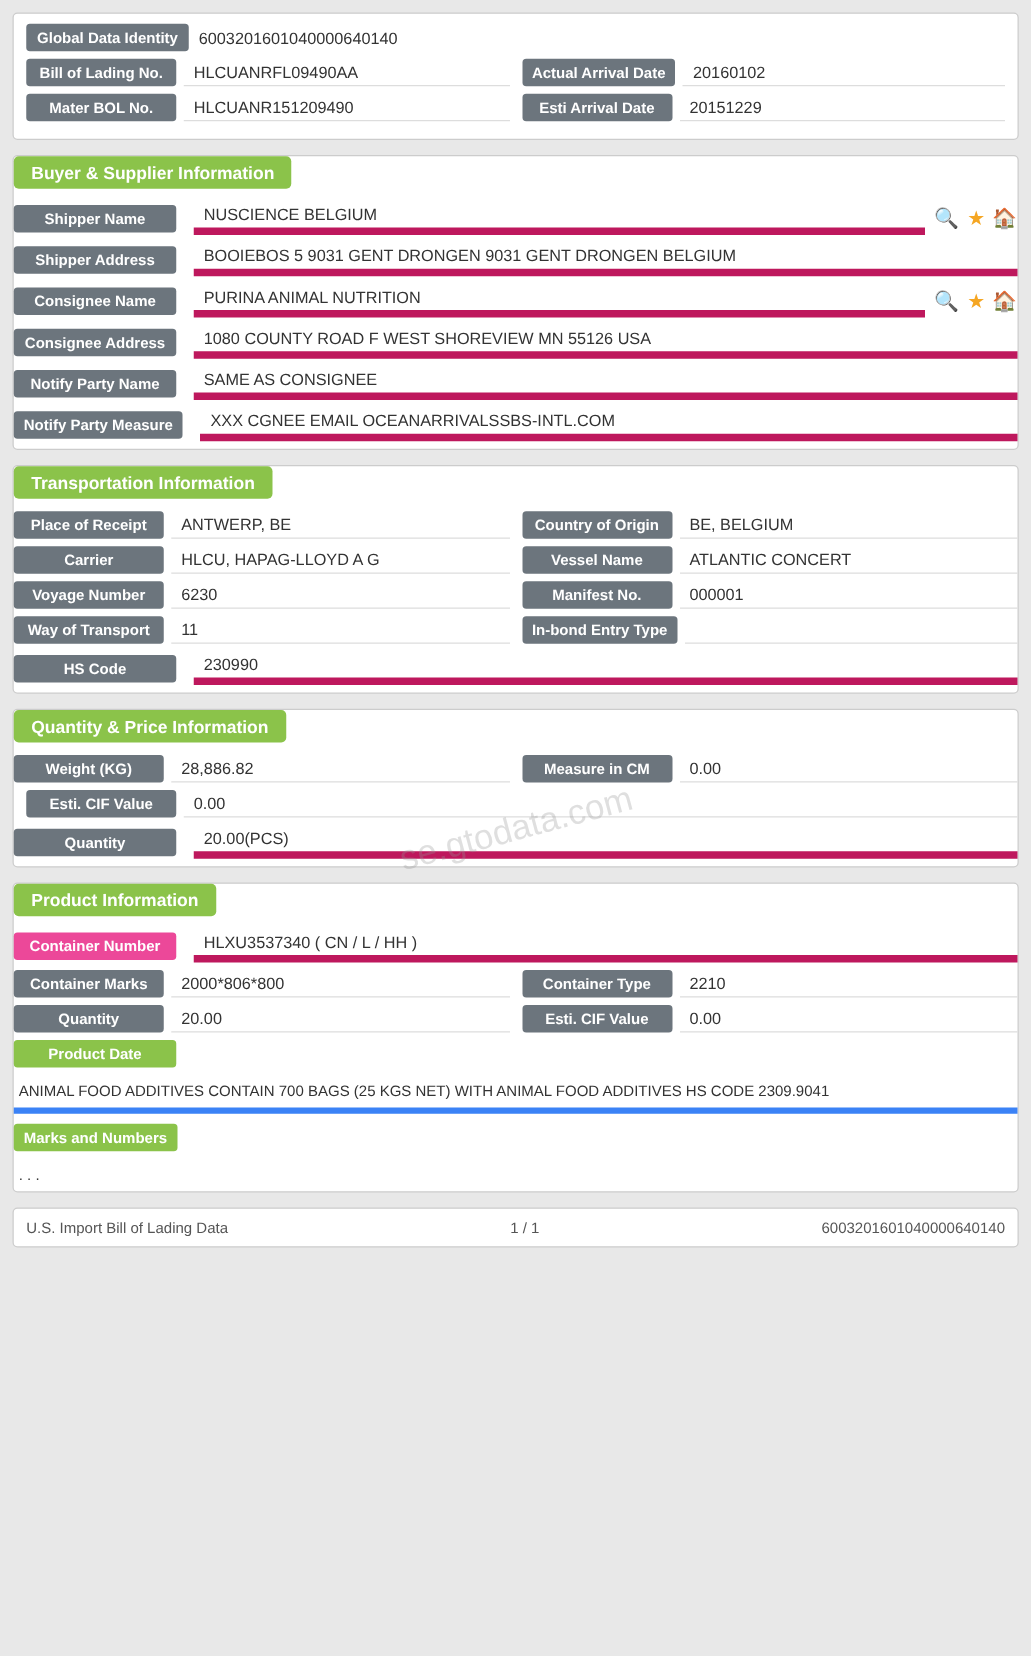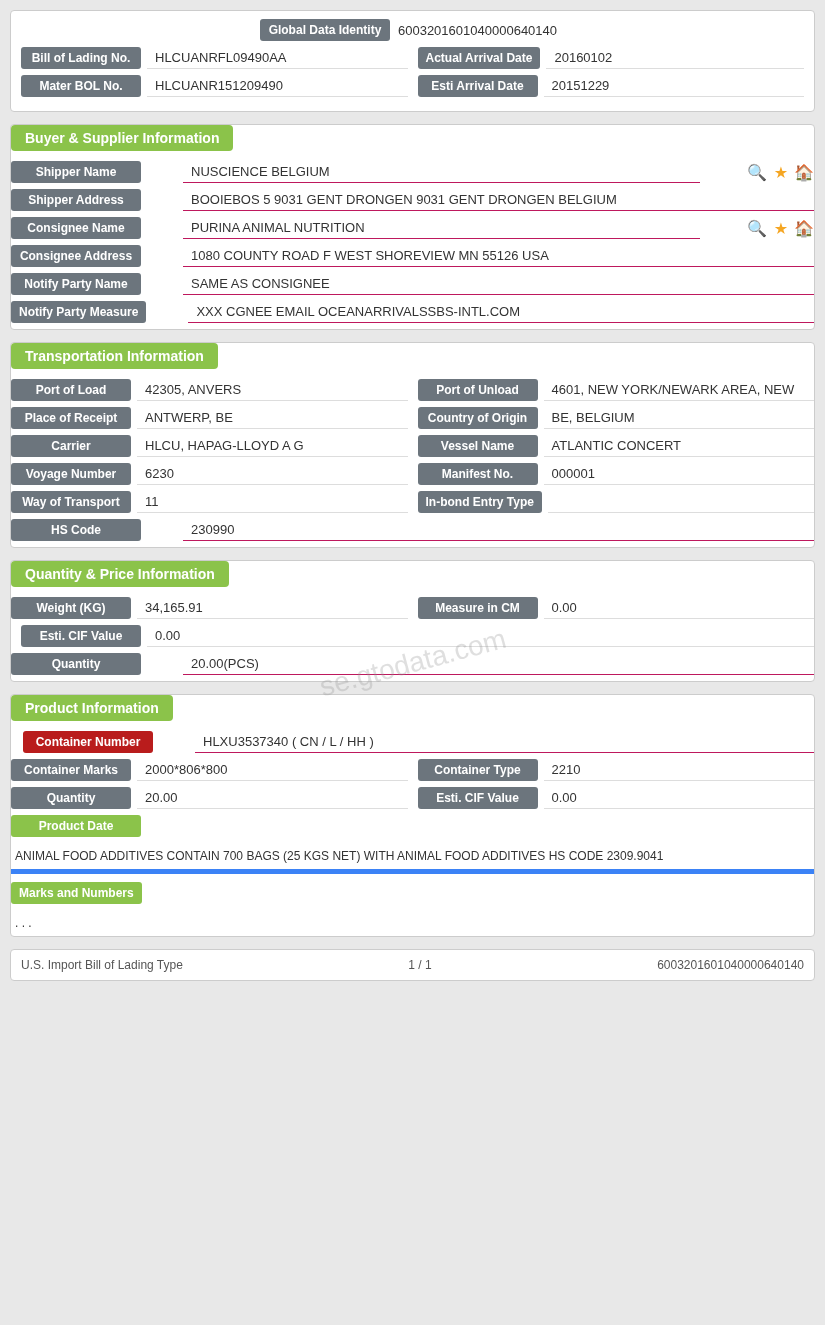--- a/index.html
+++ b/index.html
@@ -44,38 +44,36 @@
       color: #fff;
       font-size: 12px;
       font-weight: bold;
       padding: 4px 8px;
       border-radius: 3px;
       min-width: 130px;
       text-align: center;
       flex-shrink: 0;
     }
     .field-label.orange {
-      background: #b91c1c;
-      margin-left: 12px;
+      background: #ec4899;
     }
     .field-label.green {
       background: #8bc34a;
     }
     .field-value {
       flex: 1;
       padding: 3px 8px;
       color: #333;
-      border-bottom: 1px solid #be185d;
-      margin-left: 2px;
+      border-bottom: 6px solid #be185d;
+      margin-left: 14px;
       min-height: 22px;
     }
     .global-id-row {
       display: flex;
       align-items: center;
-      justify-content: center;
     }
     .global-id-label {
       background: #6c757d;
       color: #fff;
       font-size: 12px;
       font-weight: bold;
       padding: 4px 8px;
       border-radius: 3px;
       min-width: 130px;
       text-align: center;
@@ -124,21 +122,20 @@
       gap: 6px;
       margin-left: 8px;
     }
     .icon-search { font-size: 16px; cursor: pointer; }
     .icon-star { font-size: 16px; color: #f5a623; cursor: pointer; }
     .icon-home { font-size: 16px; cursor: pointer; }
     .full-row {
       display: flex;
       align-items: center;
       margin-bottom: 6px;
-      gap: 40px;
     }
     .watermark {
       position: absolute;
       top: 50%;
       left: 50%;
       transform: translate(-50%, -50%) rotate(-15deg);
       font-size: 28px;
       color: rgba(150,150,150,0.3);
       pointer-events: none;
       z-index: 100;
@@ -250,30 +247,20 @@
     <div class="full-row">
       <span class="field-label">Notify Party Measure</span>
       <span class="field-value">XXX CGNEE EMAIL OCEANARRIVALSSBS-INTL.COM</span>
     </div>
   </div>
 
   <div class="card">
     <div class="section-header">Transportation Information</div>
 
     
-    <div class="two-col-row">
-      <div class="col-left">
-        <span class="field-label-sm">Port of Load</span>
-        <span class="field-value-sm">42305, ANVERS</span>
-      </div>
-      <div class="col-right">
-        <span class="field-label-sm">Port of Unload</span>
-        <span class="field-value-sm">4601, NEW YORK/NEWARK AREA, NEW</span>
-      </div>
-    </div>
 
     
     <div class="two-col-row">
       <div class="col-left">
         <span class="field-label-sm">Place of Receipt</span>
         <span class="field-value-sm">ANTWERP, BE</span>
       </div>
       <div class="col-right">
         <span class="field-label-sm">Country of Origin</span>
         <span class="field-value-sm">BE, BELGIUM</span>
@@ -323,21 +310,21 @@
     </div>
   </div>
 
   <div class="card">
     <div class="section-header">Quantity &amp; Price Information</div>
 
     
     <div class="two-col-row">
       <div class="col-left">
         <span class="field-label-sm">Weight (KG)</span>
-        <span class="field-value-sm">34,165.91</span>
+        <span class="field-value-sm">28,886.82</span>
       </div>
       <div class="col-right">
         <span class="field-label-sm">Measure in CM</span>
         <span class="field-value-sm">0.00</span>
       </div>
     </div>
 
     
     <div class="two-col-row">
       <div class="col-right">
@@ -393,18 +380,18 @@
     <div class="product-desc-text">ANIMAL FOOD ADDITIVES CONTAIN 700 BAGS (25 KGS NET) WITH ANIMAL FOOD ADDITIVES HS CODE 2309.9041</div>
 
     
     <div class="full-row" style="margin-top:8px;">
       <span class="field-label green">Marks and Numbers</span>
     </div>
     <div class="marks-text">. . .</div>
   </div>
 
   <div class="footer-bar">
-    <span>U.S. Import Bill of Lading Type</span>
+    <span>U.S. Import Bill of Lading Data</span>
     <span>1 / 1</span>
     <span>6003201601040000640140</span>
   </div>
 
 </div>
 
 </body></html>

